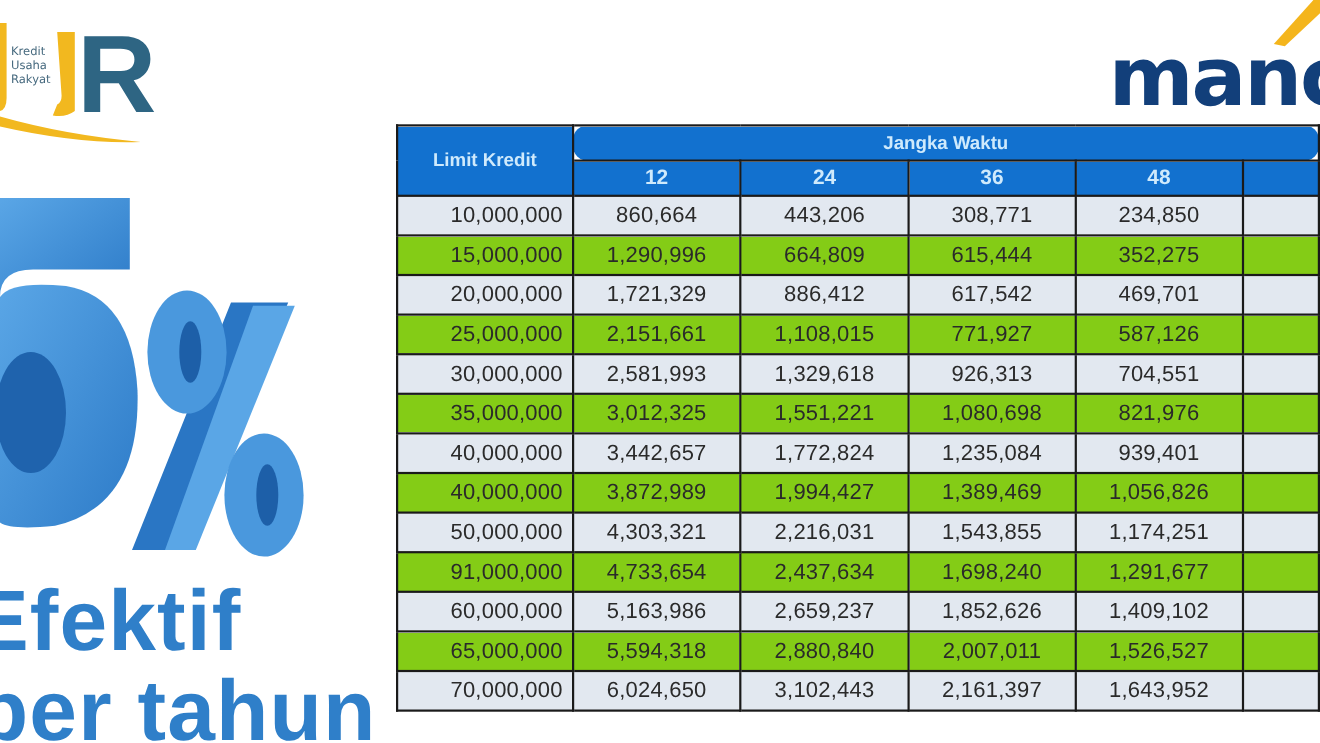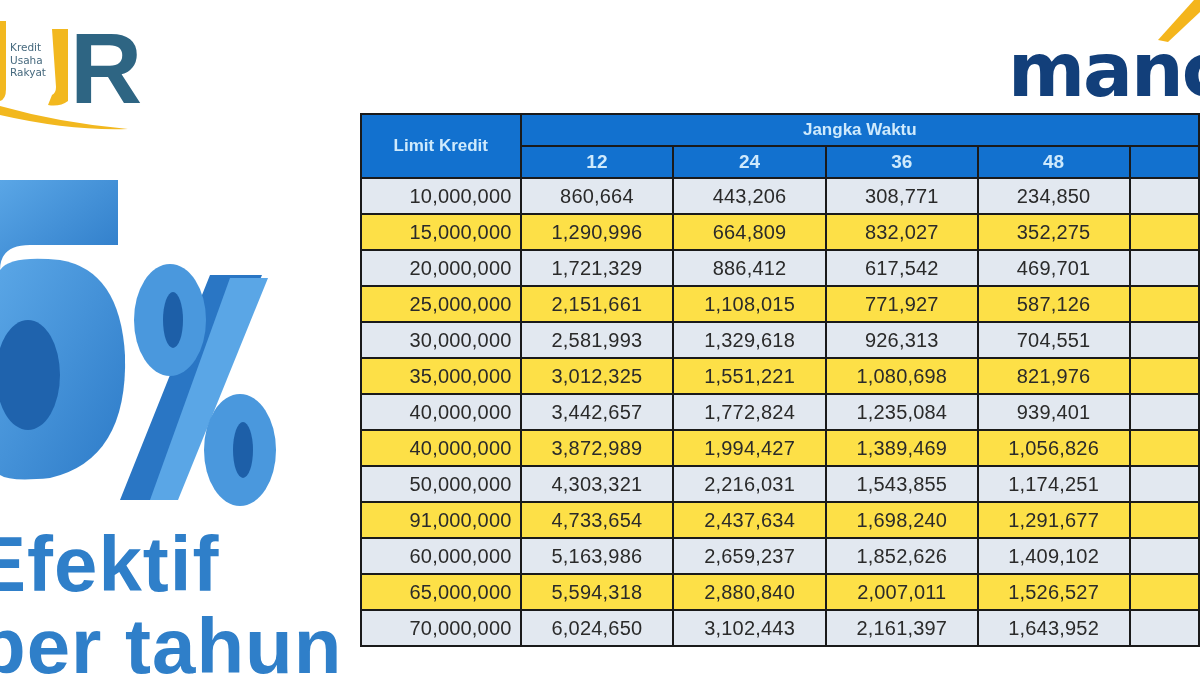--- a/index.html
+++ b/index.html
@@ -42,29 +42,29 @@
     border-collapse:collapse; table-layout:fixed;
     font-family:"Liberation Sans", sans-serif;
   }
   .rate-table th, .rate-table td {
     border:2px solid #1a1a1a; padding:0; overflow:hidden; white-space:nowrap;
   }
   .rate-table th {
     background:#1271cf; color:#cfeafc; font-weight:bold; font-size:17px;
     text-align:center;
   }
-  .rate-table th.group { height:30px; }
+  .rate-table th.group { height:30px;border-radius:13px; }
   .rate-table th.term { height:30px; font-size:19px;margin-left:40px; }
   .rate-table td {
     height:34px; font-size:20px; color:#2a2a2a; text-align:center;
     letter-spacing:0.2px;
   }
   .rate-table td.limit { text-align:right; padding-right:8px; }
   .rate-table tr.odd td { background:#e2e8f0; }
-  .rate-table tr.even td { background:#fde047; }
+  .rate-table tr.even td { background:#84cc16; }
 </style>
 </head>
 <body>
 
 <div class="kur-logo">
   <svg width="150" height="125" style="position:absolute;left:0;top:0">
 
     <path d="M0 10 L6 10 L6 78 Q6 88 0 90 Z" fill="#f2b81f"></path>
     <path d="M52 18 L68 18 L68 90 Q60 96 48 94 L52 84 Q56 82 56 76 Z" fill="#f2b81f"></path>
     <path d="M0 95 Q60 112 128 118 Q70 120 0 104 Z" fill="#f2b81f"></path>
@@ -132,21 +132,21 @@
         <td>860,664</td>
         <td>443,206</td>
         <td>308,771</td>
         <td>234,850</td>
         <td></td>
       </tr>
       <tr class="even">
         <td class="limit">15,000,000</td>
         <td>1,290,996</td>
         <td>664,809</td>
-        <td>832,027</td>
+        <td>615,444</td>
         <td>352,275</td>
         <td></td>
       </tr>
       <tr class="odd">
         <td class="limit">20,000,000</td>
         <td>1,721,329</td>
         <td>886,412</td>
         <td>617,542</td>
         <td>469,701</td>
         <td></td>

